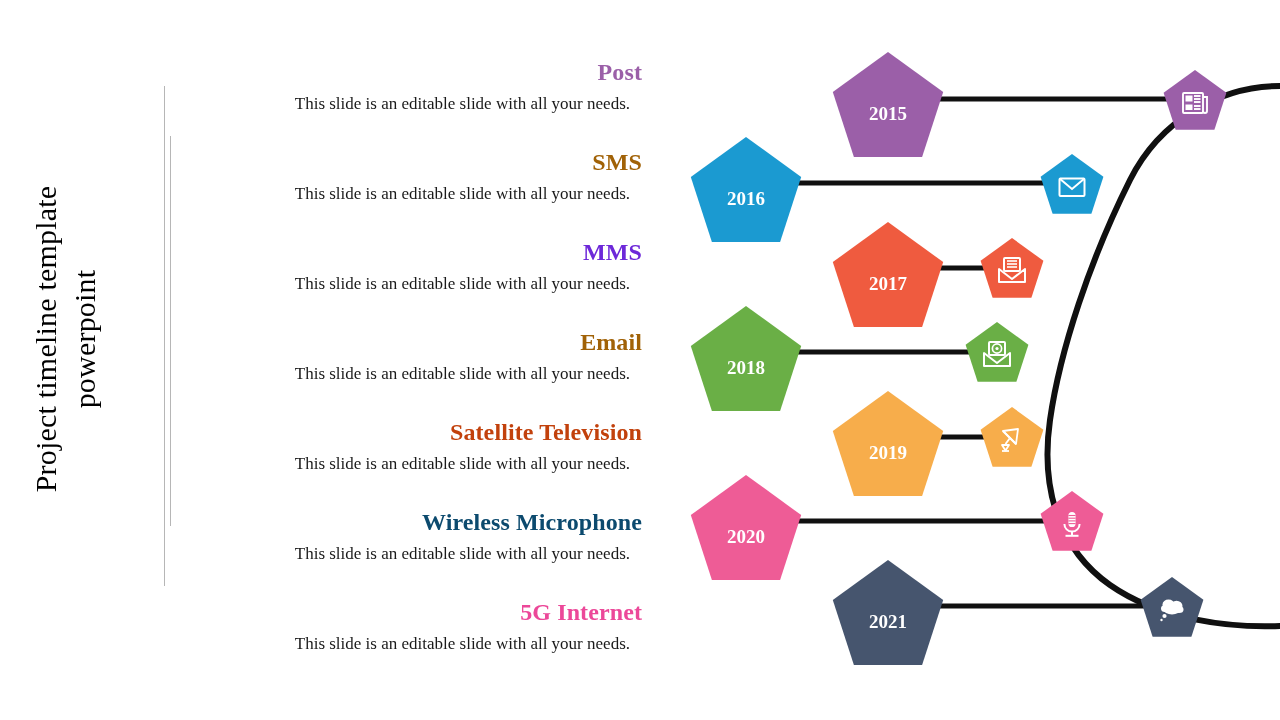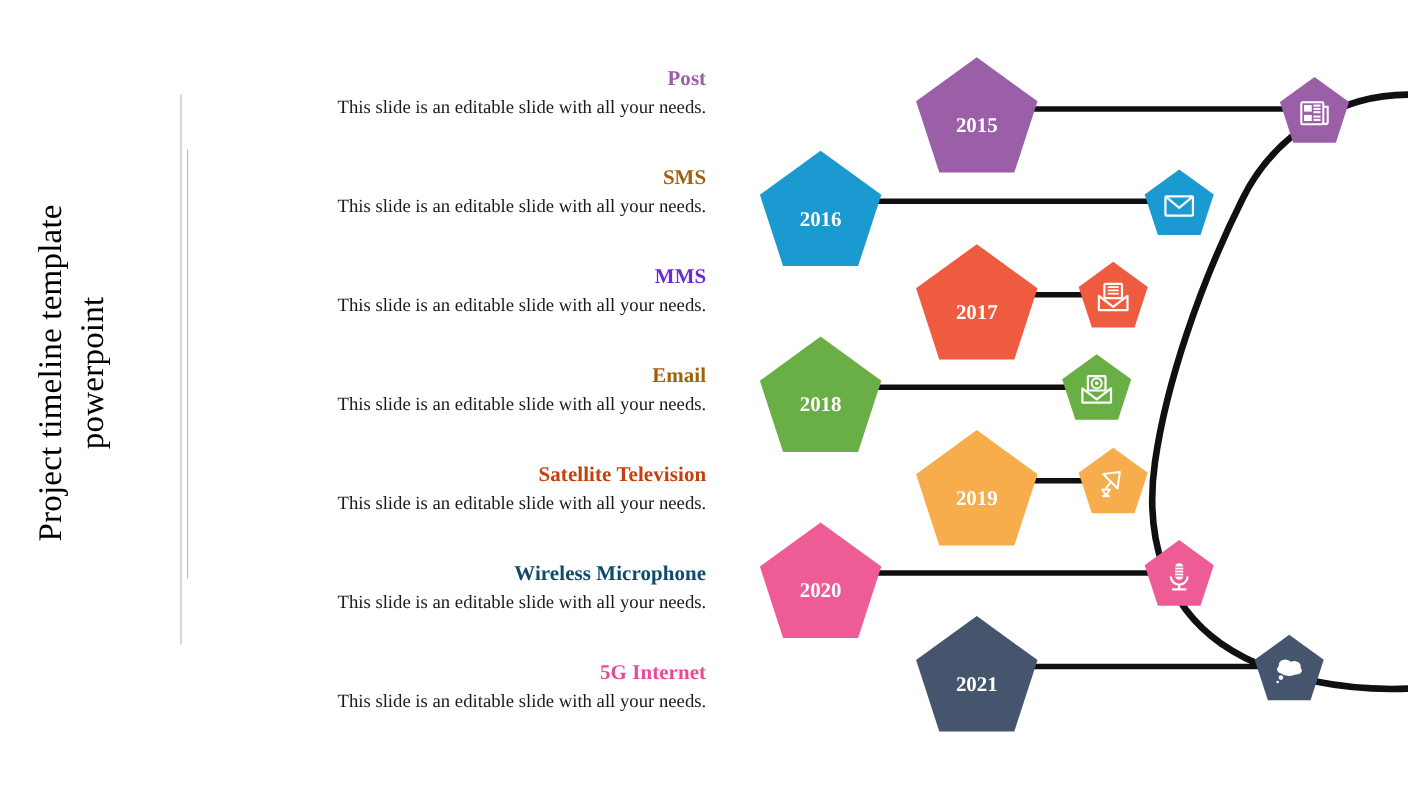--- a/index.html
+++ b/index.html
@@ -62,31 +62,31 @@
     top: 62px;
     width: 412px;
   }
   .entry {
     height: 90px;
     text-align: right;
   }
   .entry-heading {
     font-family: "Liberation Serif", "DejaVu Serif", serif;
     font-weight: bold;
-    font-size: 19px;
+    font-size: 24px;
     line-height: 20px;
     margin: 0 0 6px 0;
     letter-spacing: 0.1px;
   }
   .entry-body {
     font-family: "Liberation Serif", "DejaVu Serif", serif;
     font-size: 17px;
     line-height: 20px;
     color: #1a1a1a;
-    margin: 0;
+    margin: 12px;
   }
 
   
   #diagram {
     position: absolute;
     left: 660px;
     top: 0px;
     width: 620px;
     height: 720px;
     text-decoration: underline;

